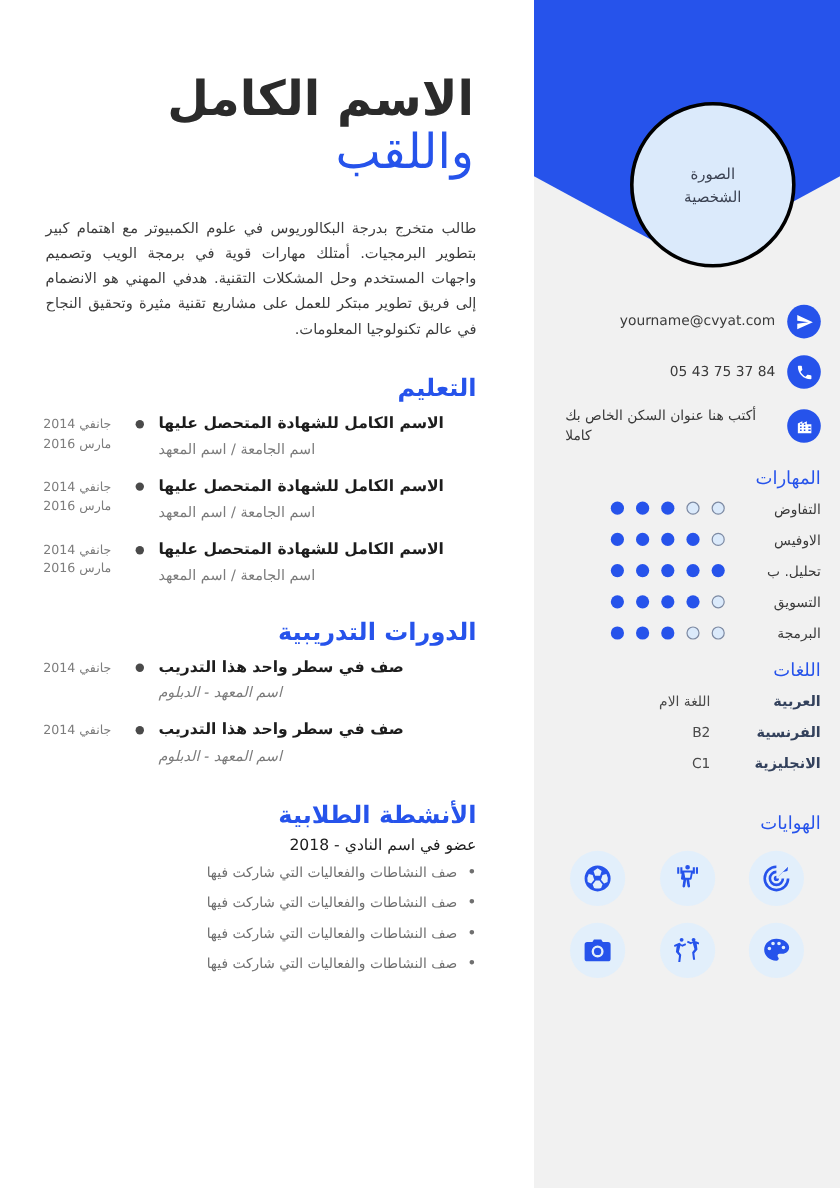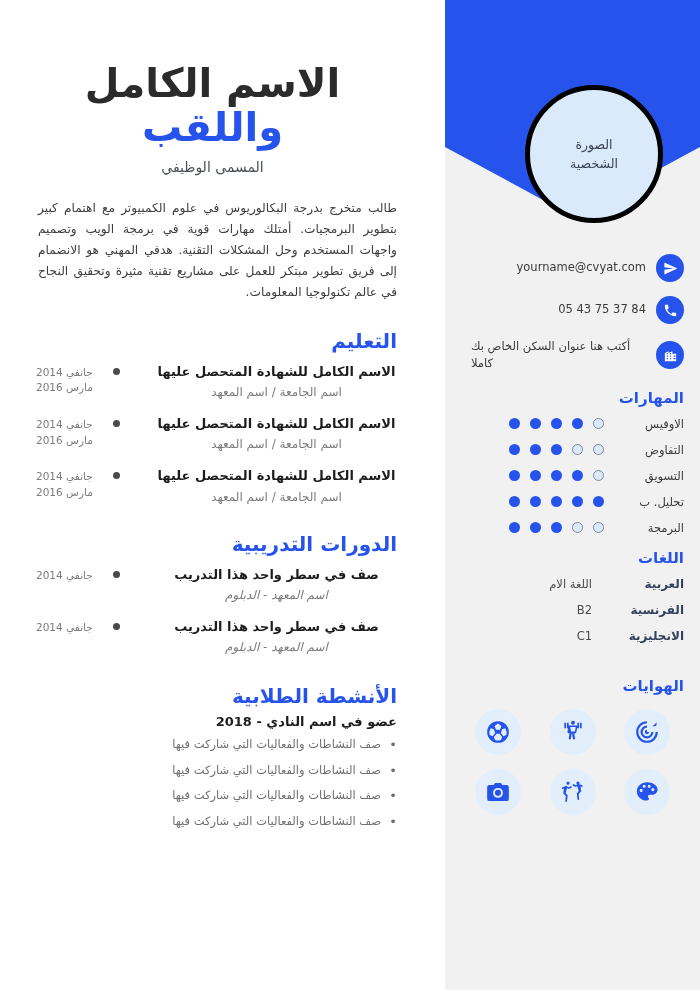--- a/index.html
+++ b/index.html
@@ -41,21 +41,21 @@
 
   
   .photo-circle {
     position: absolute;
     top: 85px;
     right: 37px;
     width: 138px;
     height: 138px;
     border-radius: 50%;
     background: #dbeafb;
-    border: 5px solid #000000;
+    border: 3px solid #000000;
     display: flex;
     align-items: center;
     justify-content: center;
     text-align: center;
     color: #3b4252;
     font-size: 12.5px;
     line-height: 1.55;
   }
 
   
@@ -63,46 +63,46 @@
     position: absolute;
     top: 0;
     left: 0;
     width: 445px;
     height: 990px;
     padding: 0 22px 0 30px;
   }
 
   .name-block {
     padding-top: 62px;
-    text-align: center;
+    text-align: right;
     padding-left: 0;
     padding-right: 28px;
   }
   .name-line1 {
     font-size: 40px;
     font-weight: bold;
     color: #2b2b2b;
     line-height: 1.08;
     letter-spacing: -0.5px;
   }
   .name-line2 {
     font-size: 40px;
-    font-weight: bold;
+    font-weight: normal;
     color: #2653eb;
     line-height: 1.12;
   }
   .job-title {
     font-size: 14px;
     color: #4a4f57;
     margin-top: 8px;
     line-height: 1.4;
   }
 
   .summary {
-    margin-top: 20px;
+    margin-top: 30px;
     padding-right: 26px;
     padding-left: 8px;
     font-size: 12.2px;
     line-height: 1.72;
     color: #3d3d3d;
     text-align: justify;
     direction: rtl;
   }
 
   
@@ -158,42 +158,42 @@
     top: 12px;
     left: 8px;
     width: 0;
     bottom: -6px;
     border-left: 1px dotted #8c8c8c;
   }
   .tl-row:last-child .tl-line { display: none; }
   .tl-body {
     flex: 1 1 auto;
     order: 1;
-    text-align: center;
+    text-align: left;
     padding-left: 6px;
     padding-right: 2px;
   }
   .tl-title {
     font-size: 13px;
     font-weight: bold;
     color: #1d1d1d;
     line-height: 1.35;
   }
   .tl-sub {
     font-size: 12px;
     color: #7b7b7b;
     margin-top: 4px;
     line-height: 1.4;
   }
   .tl-sub.italic { font-style: italic; }
 
   
   .act-title {
     font-size: 13px;
-    font-weight: bold;
+    font-weight: normal;
     color: #1d1d1d;
     text-align: right;
     padding-right: 26px;
     margin-top: 6px;
   }
   .act-list {
     margin-top: 8px;
     padding-right: 26px;
     list-style: none;
   }
@@ -256,21 +256,21 @@
     padding-right: 10px;
     font-size: 11.5px;
     color: #3a3a3a;
     line-height: 1.5;
     direction: rtl;
   }
   .c-text.ltr { direction: ltr; text-align: right; }
 
   .side-head {
     font-size: 15px;
-    font-weight: bold;
+    font-weight: normal;
     color: #2653eb;
     text-align: right;
     margin-bottom: 10px;
   }
 
   
   .skill-row {
     display: flex;
     flex-direction: row;
     align-items: center;
@@ -359,21 +359,20 @@
       <div>الصورة</div>
       <div>الشخصية</div>
     </div>
   </div>
 
   <div class="main">
 
     <div class="name-block">
       <div class="name-line1">الاسم الكامل</div>
       <div class="name-line2">واللقب</div>
-      <div class="job-title">المسمى الوظيفي</div>
     </div>
 
     <div class="summary">طالب متخرج بدرجة البكالوريوس في علوم الكمبيوتر مع اهتمام كبير بتطوير البرمجيات. أمتلك مهارات قوية في برمجة الويب وتصميم واجهات المستخدم وحل المشكلات التقنية. هدفي المهني هو الانضمام إلى فريق تطوير مبتكر للعمل على مشاريع تقنية مثيرة وتحقيق النجاح في عالم تكنولوجيا المعلومات.</div>
 
     <div style="margin-top:26px;">
       <div class="sec-head">التعليم</div>
       <div class="timeline" id="edu-timeline">
           <div class="tl-row">
             <div class="tl-body">
               <div class="tl-title">الاسم الكامل للشهادة المتحصل عليها</div>
@@ -488,53 +487,53 @@
             </svg>
           </div>
           <div class="c-text">أكتب هنا عنوان السكن الخاص بك كاملا</div>
         </div>
       </div>
 
     <div style="margin-top:16px;">
       <div class="side-head">المهارات</div>
       <div id="skills-list">
           <div class="skill-row">
-            <div class="skill-label">الاوفيس</div>
-            <div class="skill-dots">
-              <span class="dot off"></span>
-              <span class="dot on"></span>
-              <span class="dot on"></span>
-              <span class="dot on"></span>
-              <span class="dot on"></span>
-            </div>
-          </div>
-          <div class="skill-row">
             <div class="skill-label">التفاوض</div>
             <div class="skill-dots">
               <span class="dot off"></span>
               <span class="dot off"></span>
               <span class="dot on"></span>
               <span class="dot on"></span>
               <span class="dot on"></span>
             </div>
           </div>
           <div class="skill-row">
+            <div class="skill-label">الاوفيس</div>
+            <div class="skill-dots">
+              <span class="dot off"></span>
+              <span class="dot on"></span>
+              <span class="dot on"></span>
+              <span class="dot on"></span>
+              <span class="dot on"></span>
+            </div>
+          </div>
+          <div class="skill-row">
+            <div class="skill-label">تحليل. ب</div>
+            <div class="skill-dots">
+              <span class="dot on"></span>
+              <span class="dot on"></span>
+              <span class="dot on"></span>
+              <span class="dot on"></span>
+              <span class="dot on"></span>
+            </div>
+          </div>
+          <div class="skill-row">
             <div class="skill-label">التسويق</div>
             <div class="skill-dots">
               <span class="dot off"></span>
-              <span class="dot on"></span>
-              <span class="dot on"></span>
-              <span class="dot on"></span>
-              <span class="dot on"></span>
-            </div>
-          </div>
-          <div class="skill-row">
-            <div class="skill-label">تحليل. ب</div>
-            <div class="skill-dots">
-              <span class="dot on"></span>
               <span class="dot on"></span>
               <span class="dot on"></span>
               <span class="dot on"></span>
               <span class="dot on"></span>
             </div>
           </div>
           <div class="skill-row">
             <div class="skill-label">البرمجة</div>
             <div class="skill-dots">
               <span class="dot off"></span>

